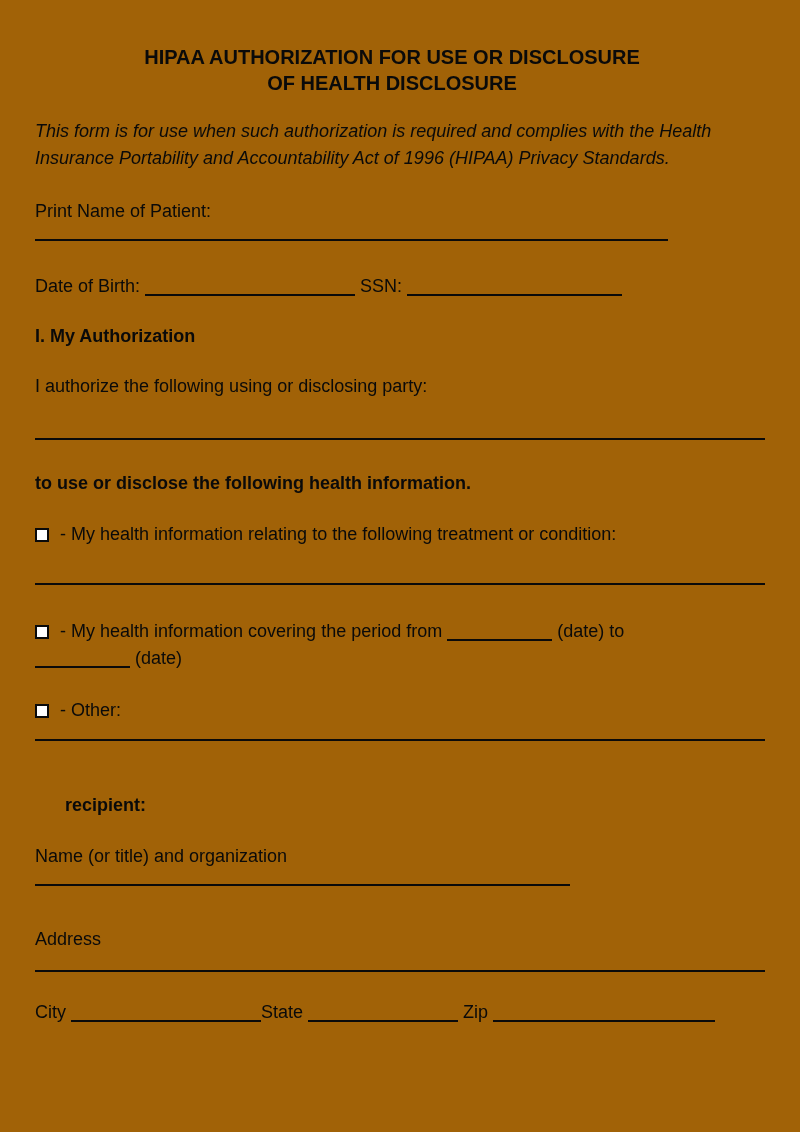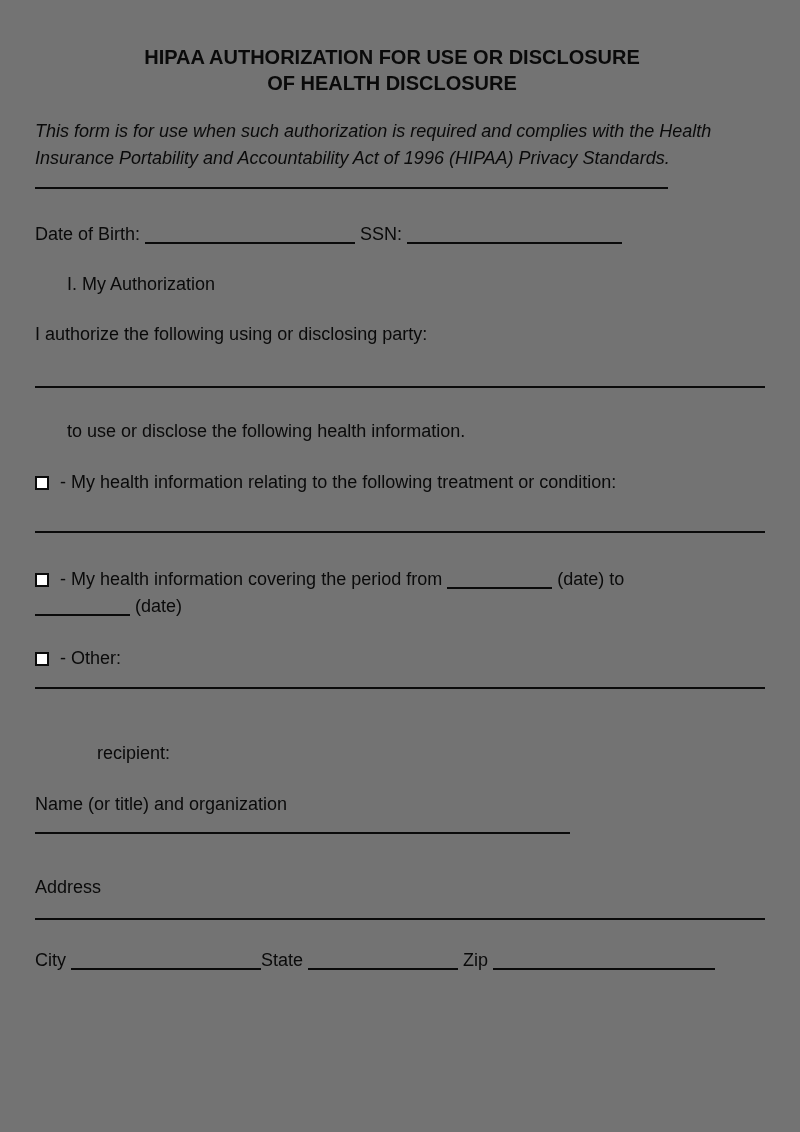--- a/index.html
+++ b/index.html
@@ -1,37 +1,37 @@
 <!DOCTYPE html>
 <html><head>
 <meta charset="utf-8">
 <style>
   * { margin: 0; padding: 0; box-sizing: border-box; }
   html, body { background: #ffffff; }
   .page {
     position: relative;
     width: 800px;
     height: 1132px;
-    background: #737373;
+    background: #a16207;
     color: #0a0a0a;
     font-family: "Liberation Sans", sans-serif;
     font-size: 18px;
     line-height: 26px;
     padding: 44px 51px 0 35px;
     overflow: hidden;
   }
   .title {
     text-align: center;
     font-size: 20px;
     line-height: 26px;
     font-weight: bold;
   }
   .title .tline { display: block; }
   .intro { max-width: 700px; line-height: 27px; font-style: italic; }
-  .bold { font-weight: normal; margin-left: 32px; }
+  .bold { font-weight: bold; }
   .rule { border-bottom: 2px solid #0a0a0a; height: 0; }
   .w-full  { width: 730px; }
   .w-name  { width: 633px; }
   .w-org   { width: 535px; }
   .iblank {
     display: inline-block;
     border-bottom: 2px solid #0a0a0a;
     height: 14px;
     vertical-align: -4px;
   }
@@ -74,20 +74,21 @@
 
 <div class="page">
 
   <h1 class="title">
     <span class="tline">HIPAA AUTHORIZATION FOR USE OR DISCLOSURE</span>
     <span class="tline">OF HEALTH DISCLOSURE</span>
   </h1>
 
   <p class="intro mt22">This form is for use when such authorization is required and complies with the Health Insurance Portability and Accountability Act of 1996 (HIPAA) Privacy Standards.</p>
 
+  <div class="mt26">Print Name of Patient:</div>
   <div class="rule w-name mt15"></div>
 
   <div class="mt32">
     <span>Date of Birth:</span>
     <span class="iblank w-dob"></span>
     <span>SSN:</span>
     <span class="iblank w-ssn"></span>
   </div>
 
   <div class="bold mt24">I. My Authorization</div>

